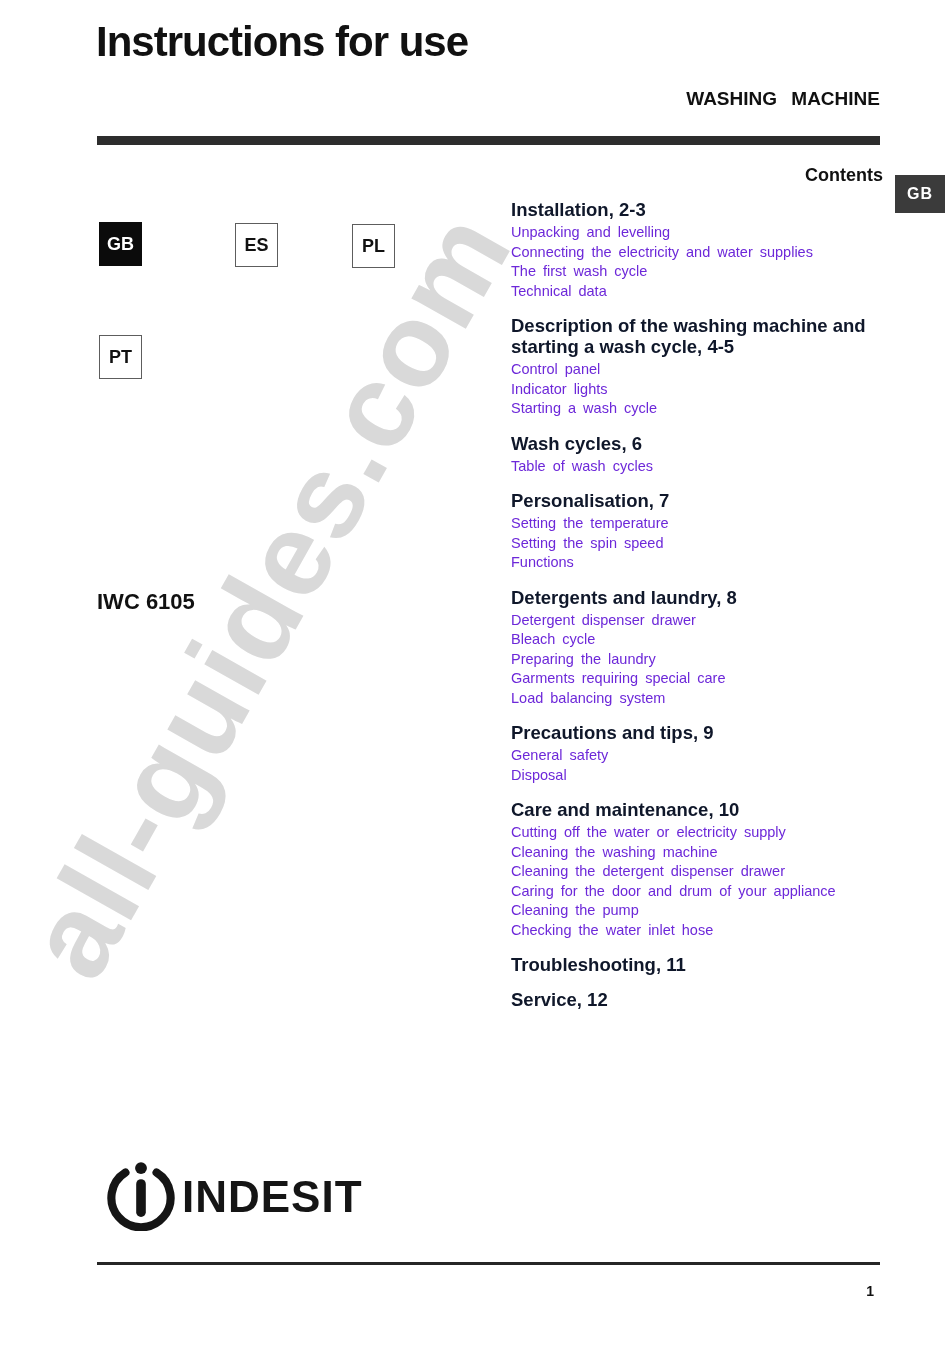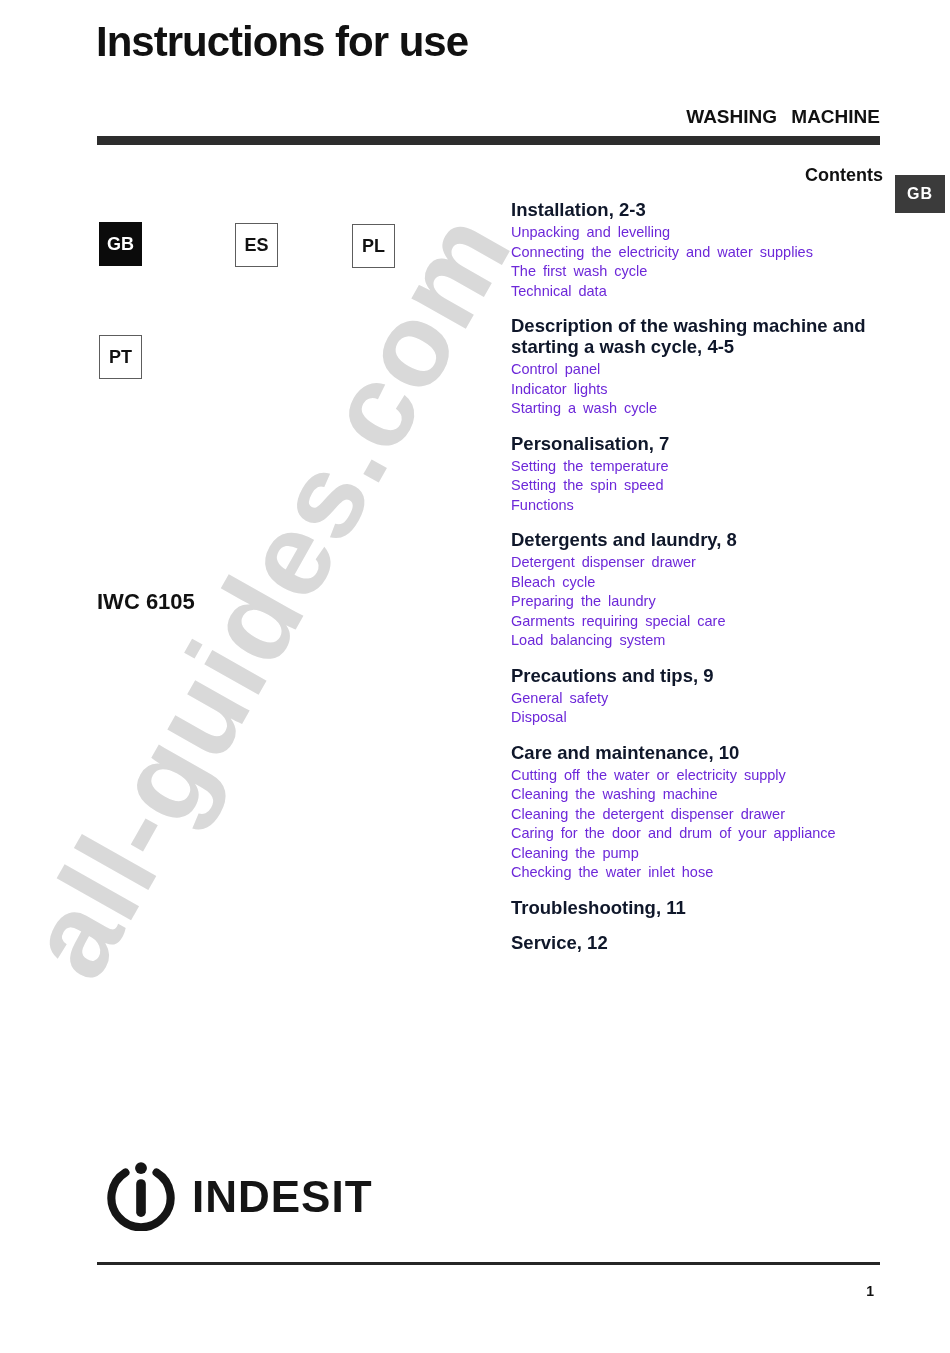--- a/index.html
+++ b/index.html
@@ -44,21 +44,21 @@
     margin: 0;
     font-size: 42px;
     font-weight: bold;
     letter-spacing: -1px;
     color: #111;
     text-align: center;
   }
   .subtitle {
     position: absolute;
     right: 70px;
-    top: 106px;
+    top: 88px;
     font-size: 19px;
     font-weight: bold;
     word-spacing: 9px;
     color: #111;
   }
   .rule-top {
     position: absolute;
     left: 97px;
     right: 70px;
     top: 136px;
@@ -143,21 +143,21 @@
     word-spacing: 3px;
   }
 
   
   .logo {
     position: absolute;
     left: 104px;
     top: 1157px;
     display: flex;
     align-items: center;
-    gap: 14px;
+    gap: 4px;
   }
   .logo-icon { width: 74px; height: 74px; display: block; }
   .wordmark {
     font-size: 44px;
     font-weight: bold;
     letter-spacing: 1px;
     color: #151515;
     padding-top: 6px;
   }
 
@@ -213,20 +213,24 @@
             <div class="sec-item">Unpacking and levelling</div>
             <div class="sec-item">Connecting the electricity and water supplies</div>
             <div class="sec-item">The first wash cycle</div>
             <div class="sec-item">Technical data</div>
           </div>
           <div class="section">
             <h3 class="sec-title">Description of the washing machine and starting a wash cycle, 4-5</h3>
             <div class="sec-item">Control panel</div>
             <div class="sec-item">Indicator lights</div>
             <div class="sec-item">Starting a wash cycle</div>
+          </div>
+          <div class="section">
+            <h3 class="sec-title">Wash cycles, 6</h3>
+            <div class="sec-item">Table of wash cycles</div>
           </div>
           <div class="section">
             <h3 class="sec-title">Personalisation, 7</h3>
             <div class="sec-item">Setting the temperature</div>
             <div class="sec-item">Setting the spin speed</div>
             <div class="sec-item">Functions</div>
           </div>
           <div class="section">
             <h3 class="sec-title">Detergents and laundry, 8</h3>
             <div class="sec-item">Detergent dispenser drawer</div>

